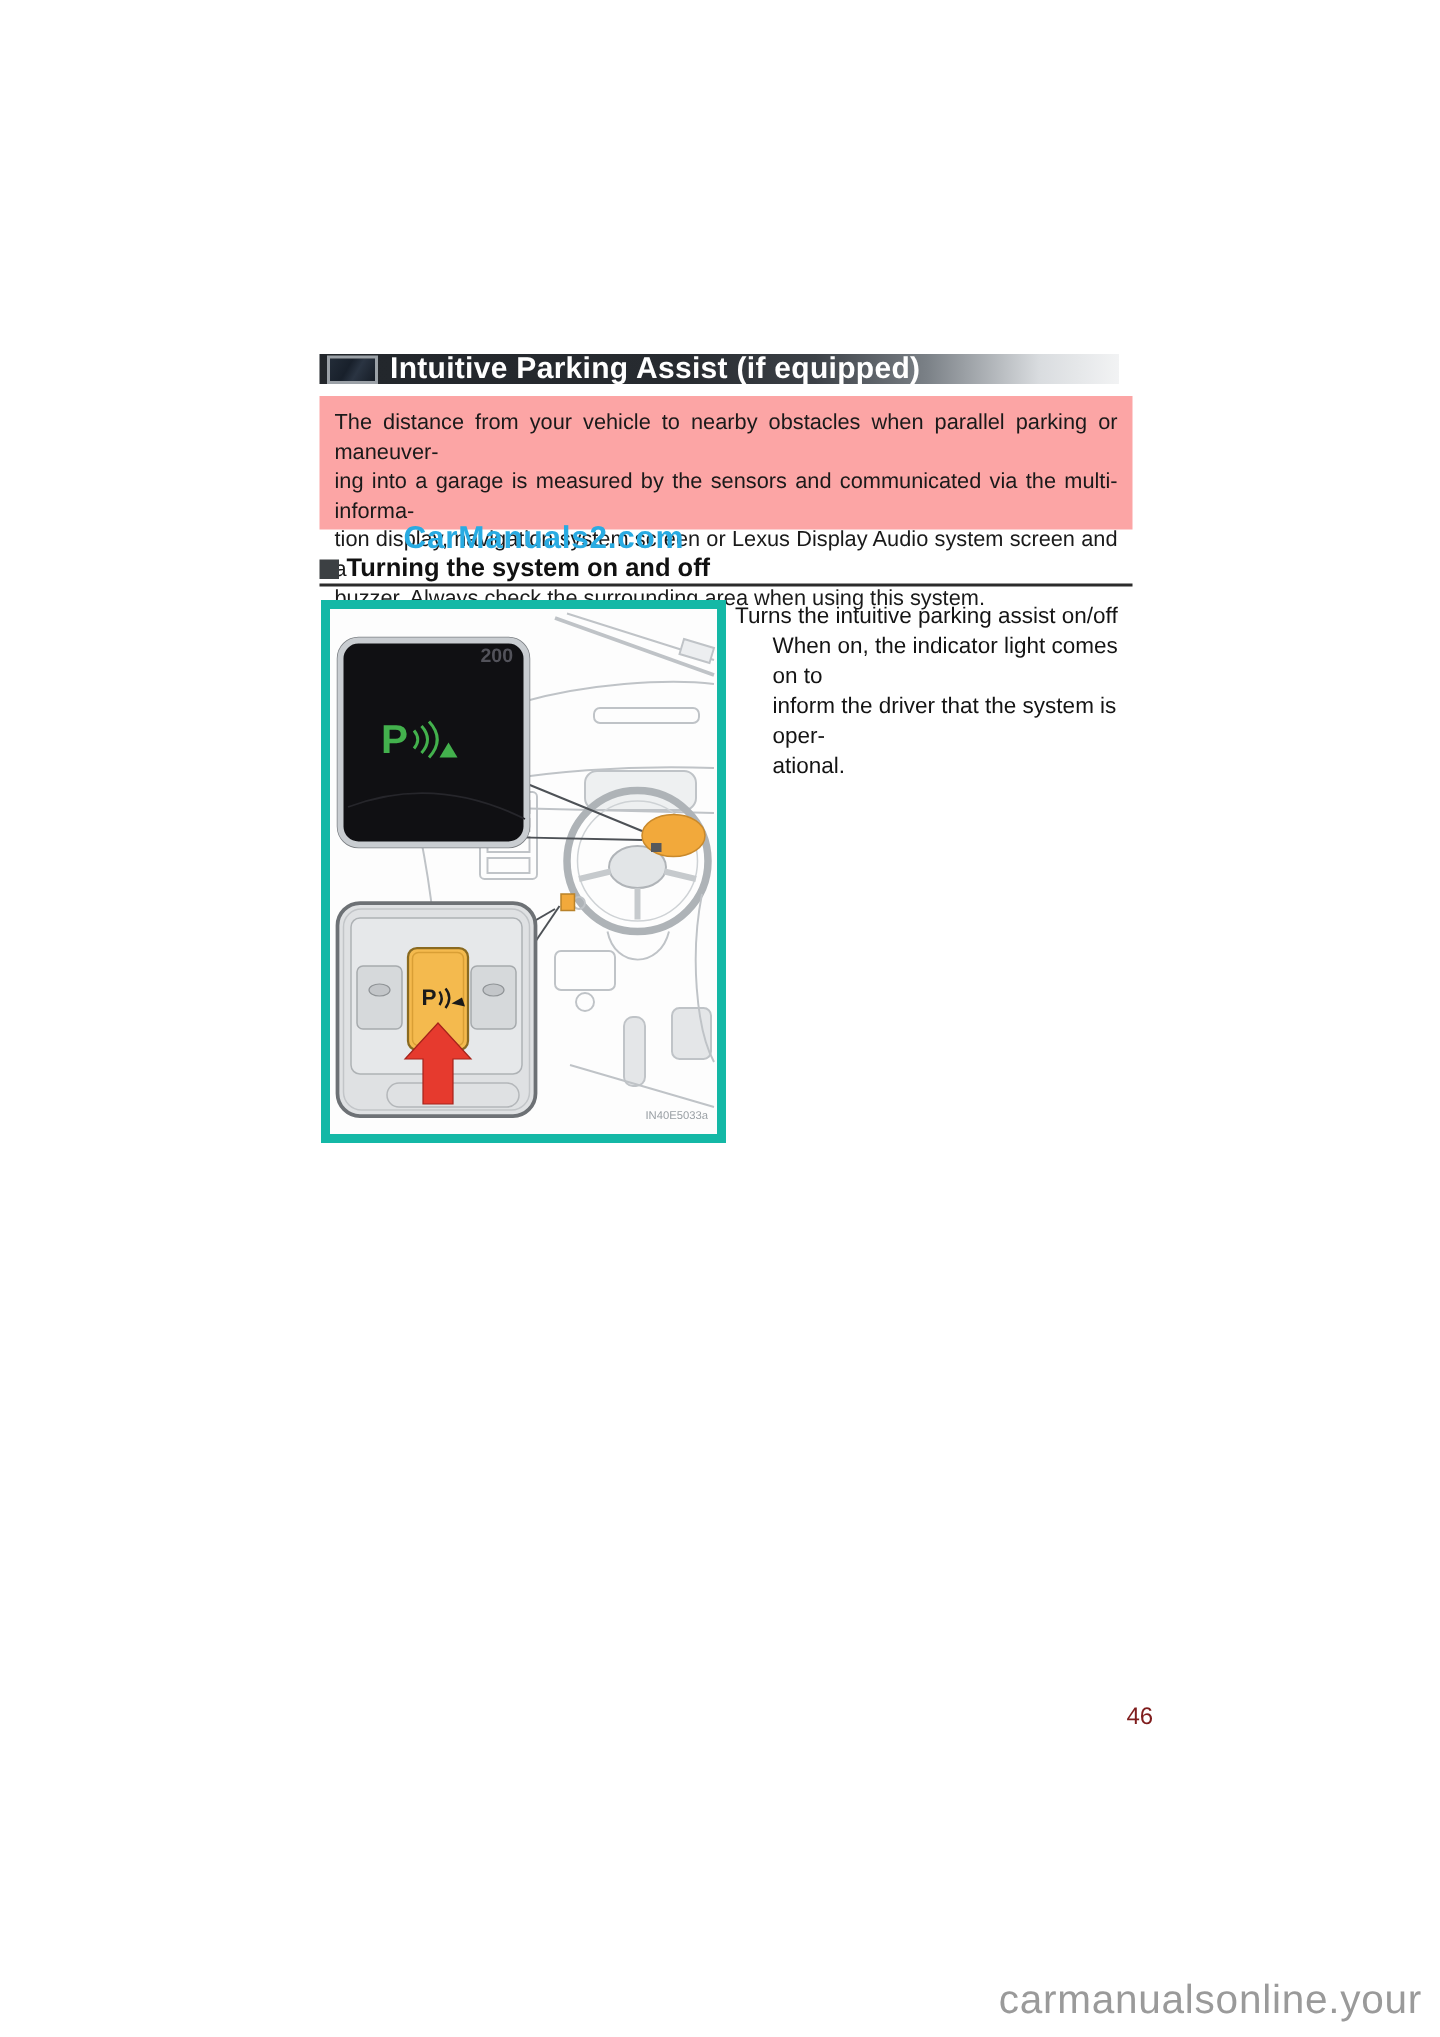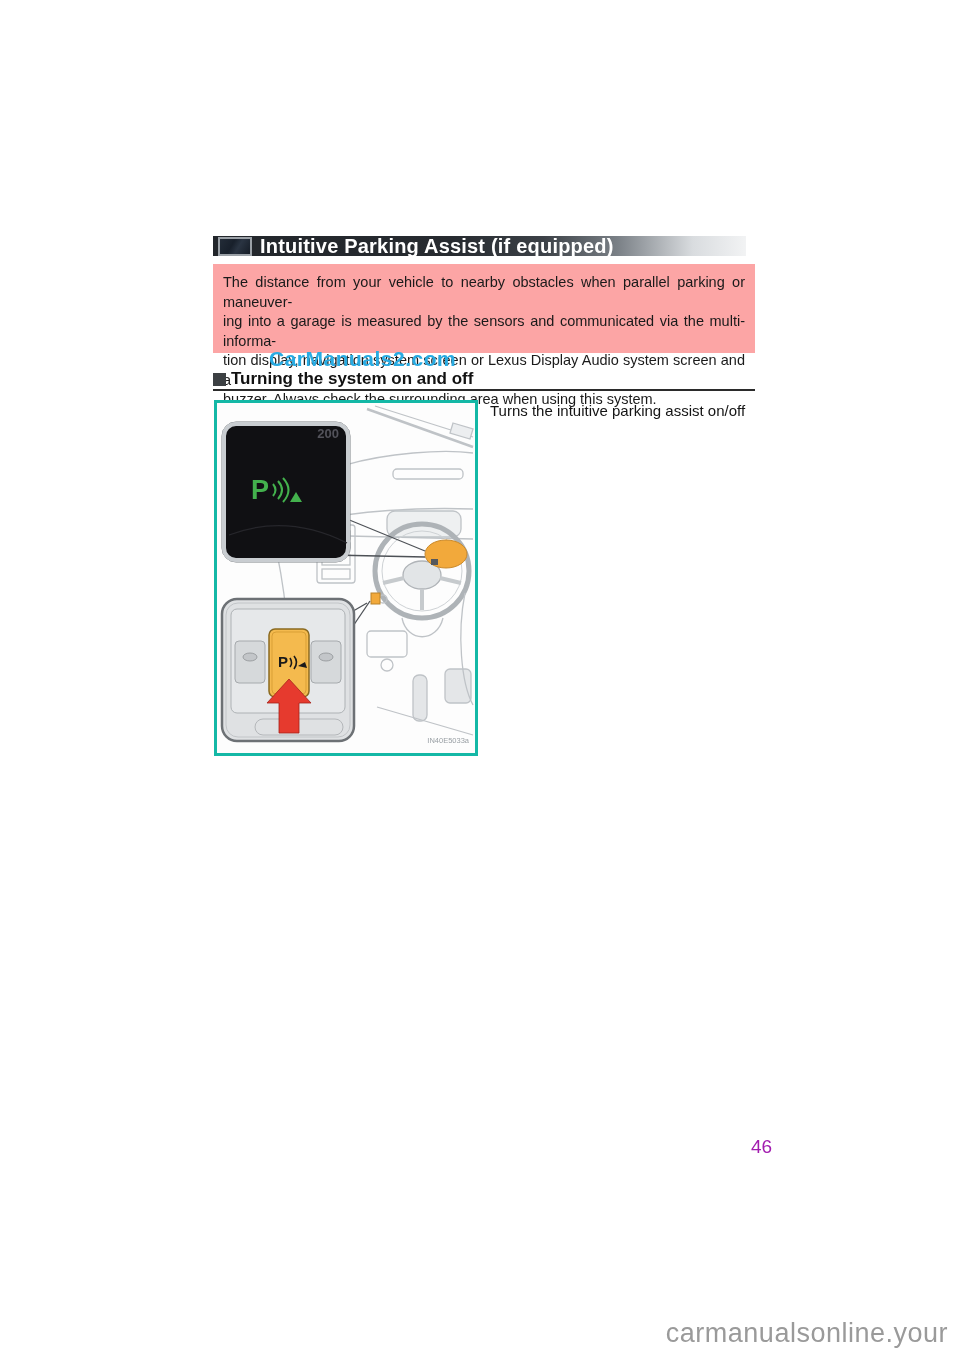--- a/index.html
+++ b/index.html
@@ -50,31 +50,31 @@
     width:13px;height:13px;background:#3c4043;margin-right:5px;flex:0 0 auto;
   }
   .sect-title{font-size:17px;font-weight:bold;color:#111;white-space:nowrap;}
   .sect-rule{
     position:absolute;left:213px;top:389px;width:542px;height:0;
     border-top:2px solid #2b2b2b;
   }
   
   .fig{
     position:absolute;left:214px;top:400px;width:258px;height:350px;
-    border:3px solid #14b8a6;box-sizing:content-box;background:#fdfdfd;
+    border:6px solid #14b8a6;box-sizing:content-box;background:#fdfdfd;
   }
   
   .desc{
     position:absolute;left:490px;top:401px;width:275px;
     font-size:15px;line-height:20px;color:#141414;
   }
   .desc-detail{margin-left:25px;white-space:pre-line;}
   
   .pageno{
-    position:absolute;left:751px;top:1136px;font-size:19px;color:#a21caf;
+    position:absolute;left:751px;top:1136px;font-size:16px;color:#7f1d1d;
   }
   
   .wm-gray{
     position:absolute;right:12px;top:1318px;
     font-size:27px;color:#9a9a9a;letter-spacing:0.5px;
   }
 </style>
 </head>
 <body>
 
@@ -185,19 +185,22 @@
         </g>
         <polygon points="72,276 94,300 82,300 82,330 62,330 62,300 50,300" fill="#e63a2e" stroke="#a5221a" stroke-width="0.8"></polygon>
       </g>
 
       <text x="252" y="340" text-anchor="end" font-size="7.5" fill="#9aa0a5" font-family="Liberation Sans, sans-serif">IN40E5033a</text>
     </svg>
   </div>
 
   <div class="desc">
     <div>Turns the intuitive parking assist on/off</div>
+    <div class="desc-detail">When on, the indicator light comes on to
+inform the driver that the system is oper-
+ational.</div>
   </div>
 
   <div class="pageno">46</div>
 
   <div class="wm-gray">carmanualsonline.your</div>
 
 </div>
 
 </body></html>

